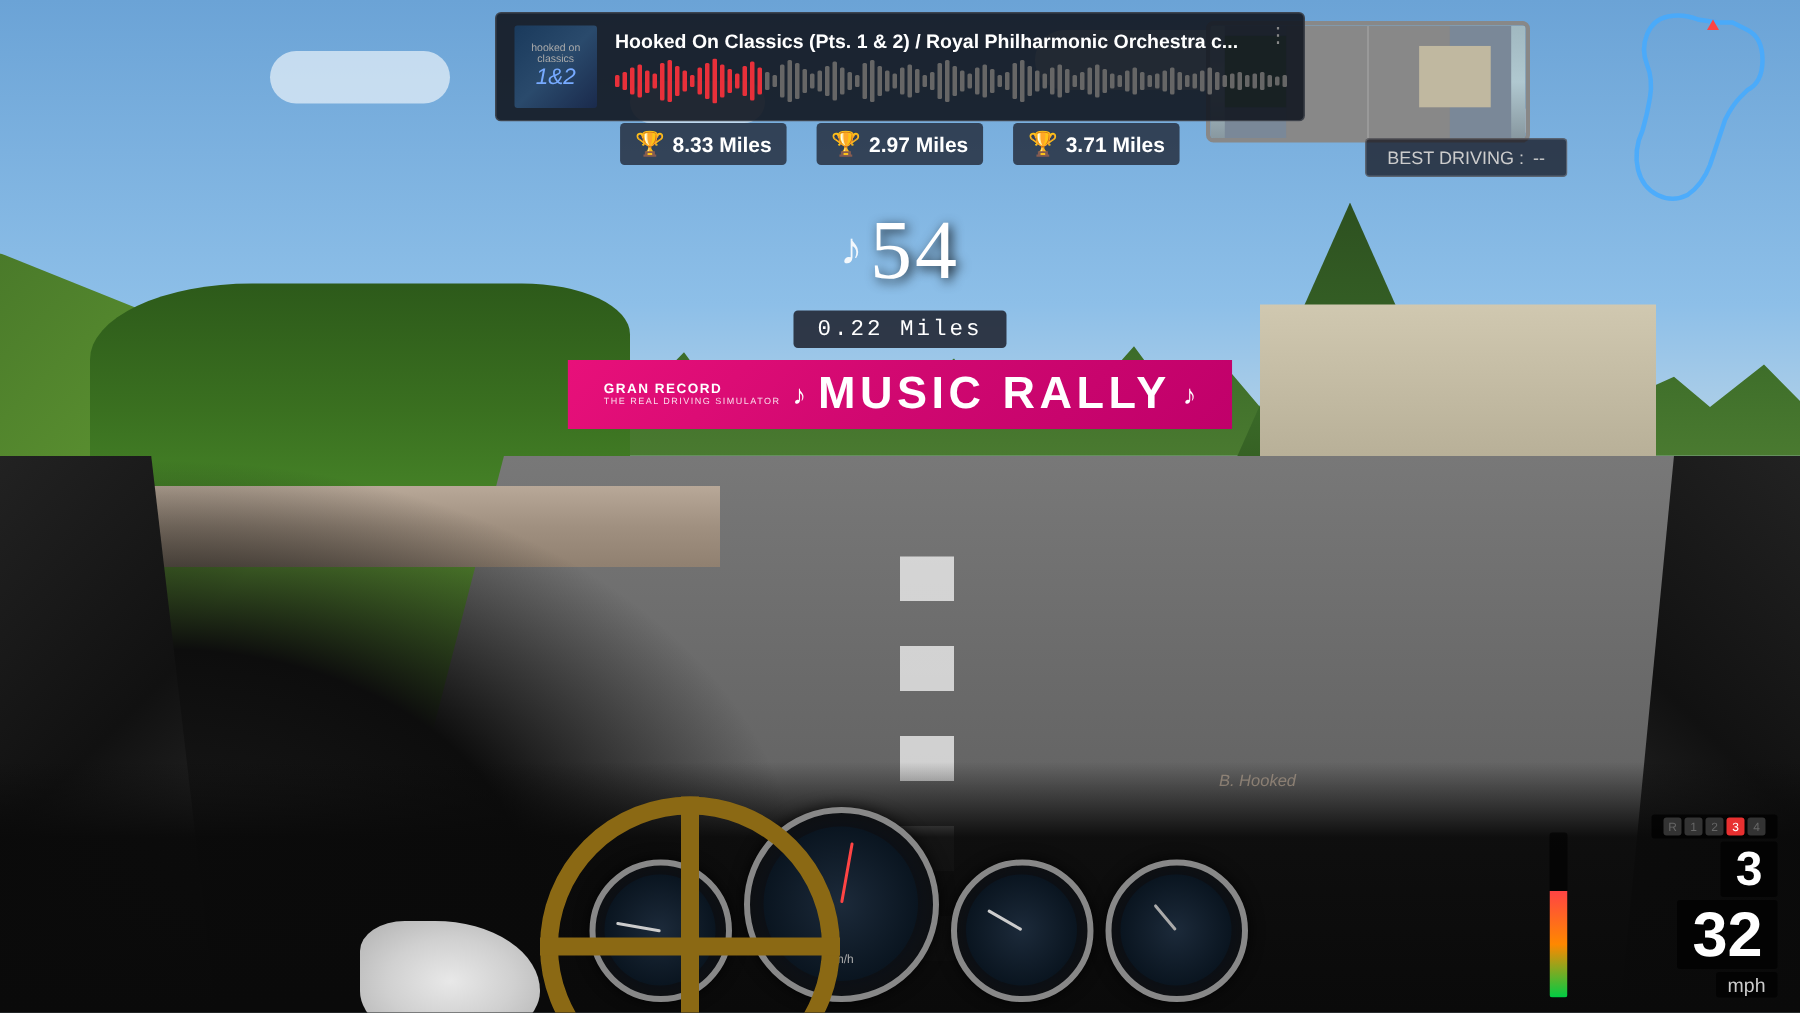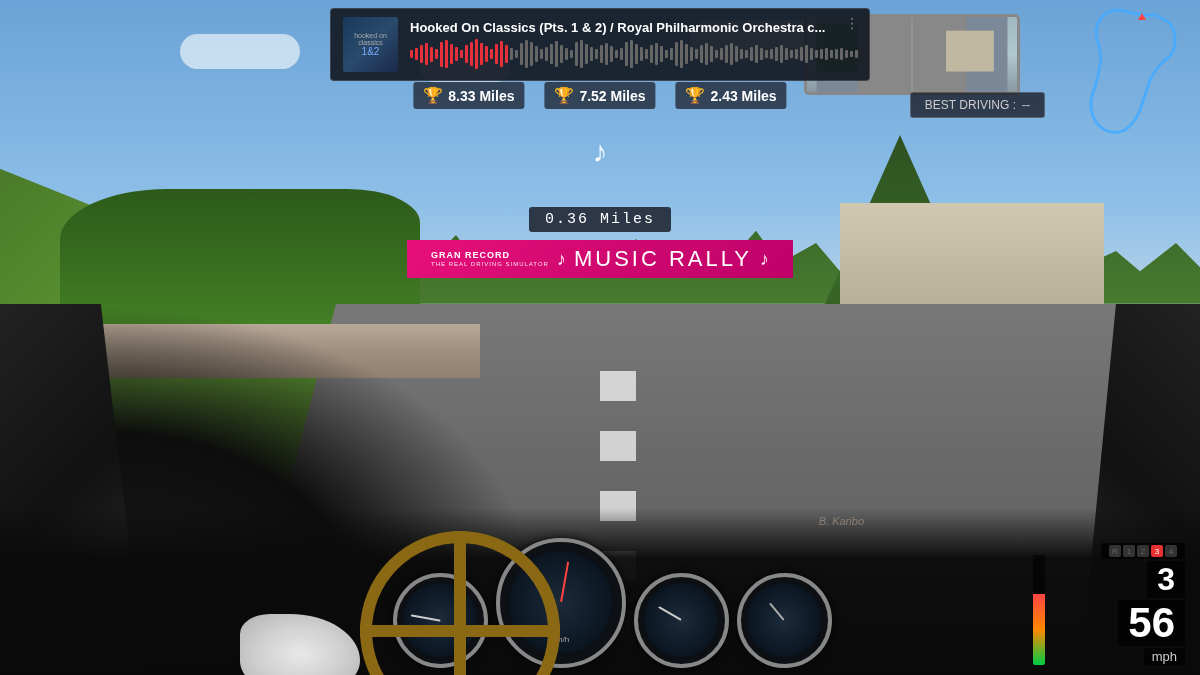--- a/index.html
+++ b/index.html
@@ -462,22 +462,22 @@
       line-height: 1.1;
     }
 
     .music-note-banner {
       color: #fff;
       font-size: 18px;
     }
 
     .rally-text {
       color: #fff;
-      font-size: 22px;
-      font-weight: 400;
+      font-size: 30px;
+      font-weight: 700;
       letter-spacing: 3px;
       text-transform: uppercase;
       text-align: center;
     }
 
     
     .track-map {
       position: absolute;
       top: 5px;
       right: 10px;
@@ -703,21 +703,21 @@
 
       <rect x="0" y="5" width="30" height="35" fill="#4a7a30"></rect>
     </svg>
   </div>
 </div>
 
 <div class="music-player">
   <div class="album-art">
     <span>hooked on</span>
     <span>classics</span>
-    <span style="font-size:10px;color:#7af;">1&amp;2</span>
+    <span style="font-size:15px;color:#7af;font-style:italic;">1&amp;2</span>
   </div>
   <div class="music-info">
     <div class="music-title">Hooked On Classics (Pts. 1 &amp; 2) / Royal Philharmonic Orchestra c...</div>
     <div class="waveform" id="waveform-container">
         <div class="waveform-bar played" style="height: 8px;"></div>
         <div class="waveform-bar played" style="height: 12px;"></div>
         <div class="waveform-bar played" style="height: 18px;"></div>
         <div class="waveform-bar played" style="height: 22px;"></div>
         <div class="waveform-bar played" style="height: 15px;"></div>
         <div class="waveform-bar played" style="height: 10px;"></div>
@@ -810,39 +810,40 @@
   <div class="music-menu-dots">⋮</div>
 </div>
 
 <div class="milestone-bar">
   <div class="milestone">
     <span class="milestone-trophy">🏆</span>
     <span class="milestone-value">8.33 Miles</span>
   </div>
   <div class="milestone">
     <span class="milestone-trophy">🏆</span>
-    <span class="milestone-value">7.52 Miles</span>
+    <span class="milestone-value">2.97 Miles</span>
   </div>
   <div class="milestone">
     <span class="milestone-trophy">🏆</span>
-    <span class="milestone-value">2.43 Miles</span>
+    <span class="milestone-value">3.71 Miles</span>
   </div>
 </div>
 
 <div class="best-record">
   <span>BEST DRIVING :</span>
   <span>--</span>
 </div>
 
 <div class="beat-counter">
   <span class="music-note">♪</span>
+  <span class="beat-number">54</span>
 </div>
 
 <div class="distance-display">
-  <span>0.36 Miles</span>
+  <span>0.22 Miles</span>
 </div>
 
 <div class="music-rally-banner">
   <div class="gt-logo-text">
     <span>GRAN RECORD</span>
     <span style="font-size:6px;font-weight:400;opacity:0.85;">THE REAL DRIVING SIMULATOR</span>
   </div>
   <span class="music-note-banner">♪</span>
   <span class="rally-text">MUSIC RALLY</span>
   <span class="music-note-banner">♪</span>
@@ -885,18 +886,18 @@
       <div class="gear-dot">R</div>
       <div class="gear-dot">1</div>
       <div class="gear-dot">2</div>
       <div class="gear-dot active">3</div>
       <div class="gear-dot">4</div>
     </div>
   </div>
 
   <div class="current-gear">3</div>
 
-  <div class="speed-value">56</div>
+  <div class="speed-value">32</div>
 
   <div class="speed-unit">mph</div>
 </div>
 
-<div class="car-logo">B. Karibo</div>
+<div class="car-logo">B. Hooked</div>
 
 </body></html>

